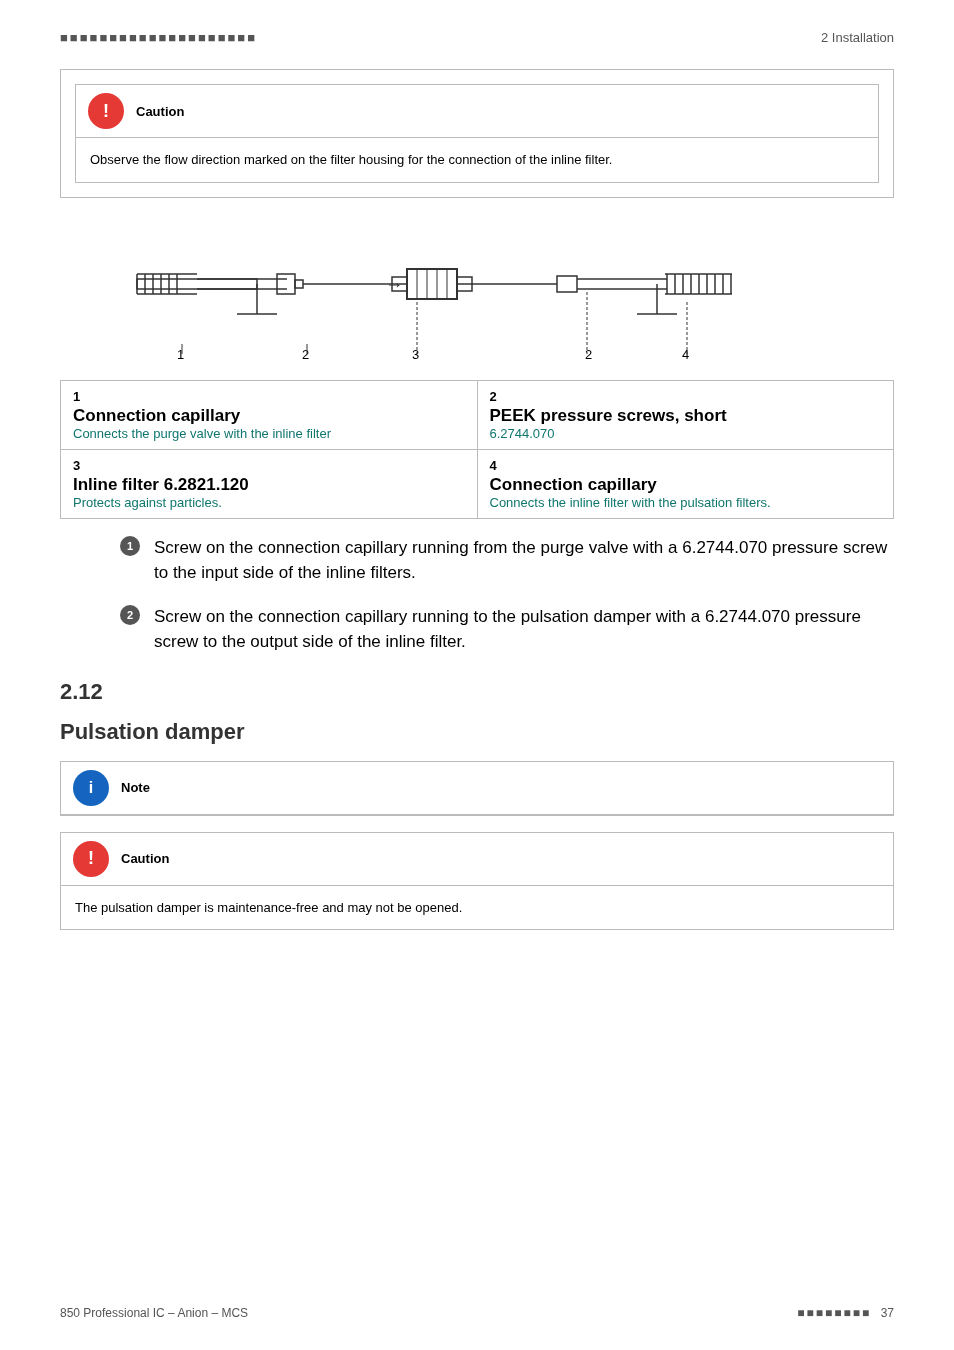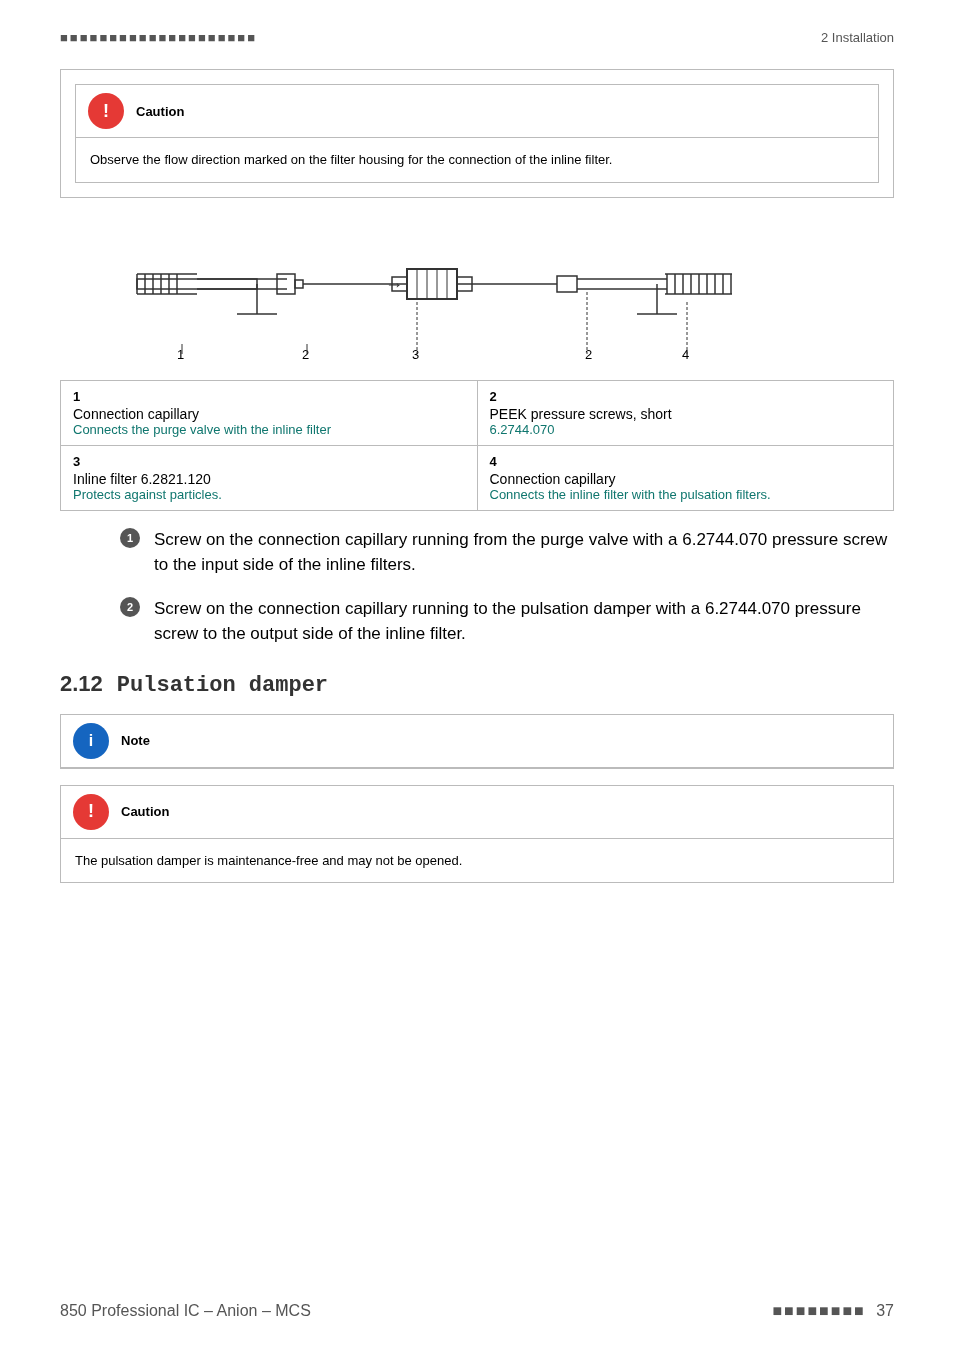--- a/index.html
+++ b/index.html
@@ -120,22 +120,22 @@
       padding: 8px 12px;
       vertical-align: top;
       width: 50%;
     }
     .component-num {
       font-weight: bold;
       font-size: 13px;
       margin-bottom: 2px;
     }
     .component-name {
-      font-weight: normal;
-      font-size: 14px;
+      font-weight: bold;
+      font-size: 17px;
     }
     .component-desc {
       font-size: 13px;
       color: #0f766e;
     }
 
     
     .steps-container {
       margin: 16px 0 24px 60px;
     }
@@ -163,43 +163,43 @@
       font-size: 17px;
       line-height: 1.5;
     }
 
     
     .section-heading {
       display: flex;
       align-items: baseline;
       gap: 14px;
       margin: 18px 0 16px 0;
+      flex-direction: column;
     }
     .section-number {
       font-size: 22px;
       font-weight: bold;
       color: #333;
     }
     .section-name {
       font-size: 22px;
       font-weight: bold;
       color: #333;
-      font-family: Liberation Mono, monospace;
     }
 
     
     .page-footer {
       position: absolute;
       bottom: 30px;
       left: 60px;
       right: 60px;
       display: flex;
       justify-content: space-between;
       align-items: center;
-      font-size: 16px;
+      font-size: 12px;
       color: #555;
     }
     .footer-dots {
       letter-spacing: 2px;
     }
 
     
     .diagram-svg {
       display: block;
     }

